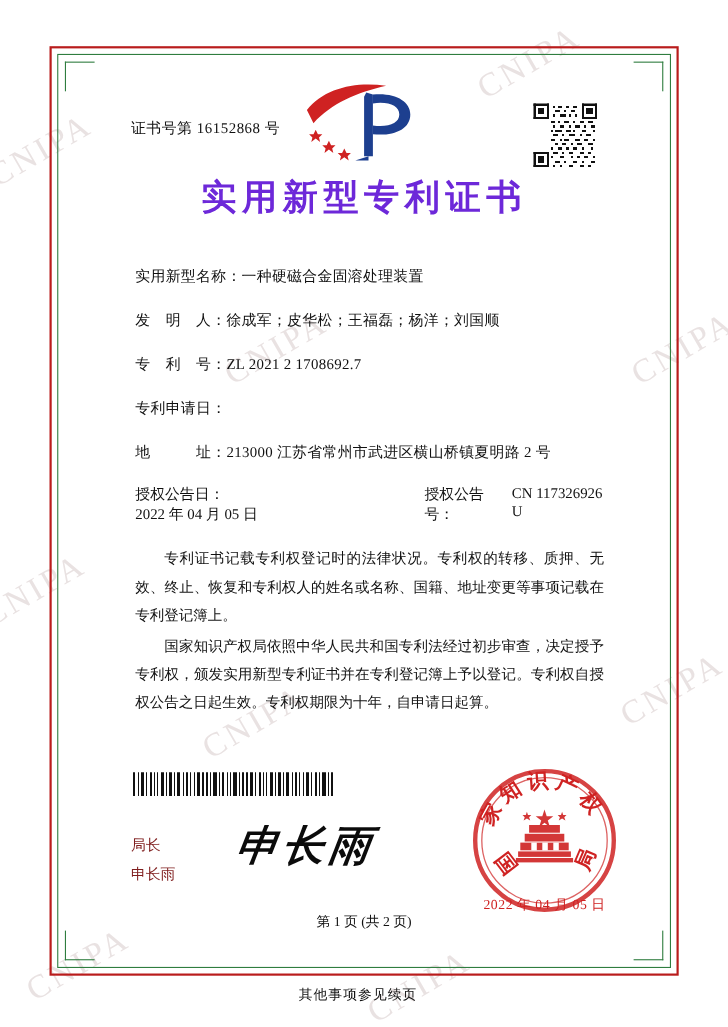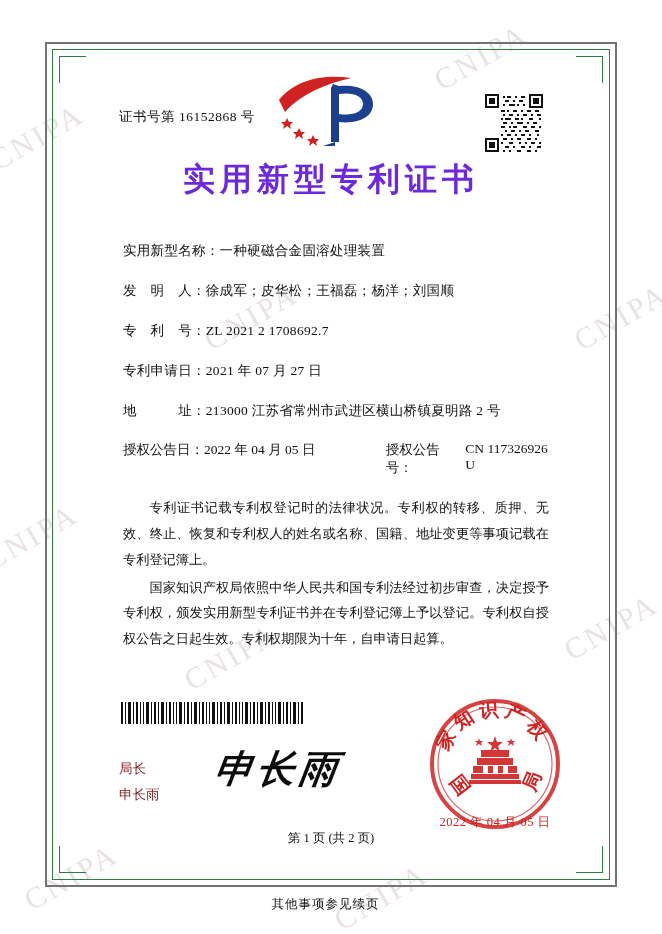--- a/index.html
+++ b/index.html
@@ -43,21 +43,21 @@
   .wm-8 { left: 20px;   top: 860px; }
   .wm-9 { left: 330px;  top: 880px; }
 
   
   .cert {
     position: absolute;
     left: 45px;
     top: 42px;
     width: 572px;
     height: 845px;
-    border: 2px solid #737373;
+    border: 2px solid #b91c1c;
     box-sizing: border-box;
     z-index: 1;
   }
   .cert-inner {
     position: absolute;
     inset: 5px;
     border: 1px solid #2f7d3f;
     box-sizing: border-box;
   }
   .corner {
@@ -141,21 +141,21 @@
     letter-spacing: 0.3px;
     flex: 1;
   }
   .field-split {
     display: flex;
     align-items: baseline;
     font-size: 13.5px;
     margin-bottom: 18px;
     color: #111;
   }
-  .field-split .left  { width: 268px; display:flex; }
+  .field-split .left  { width: 268px; display:flex;flex-direction:column; }
   .field-split .right { display:flex; }
 
   
   .paras {
     margin-top: 8px;
     padding-left: 38px;
     padding-right: 28px;
     font-size: 13.2px;
     line-height: 1.95;
     text-align: justify;
@@ -391,21 +391,20 @@
         <span class="value">徐成军；皮华松；王福磊；杨洋；刘国顺</span>
       </div>
 
       <div class="field">
         <span class="label">专　利　号：</span>
         <span class="value">ZL 2021 2 1708692.7</span>
       </div>
 
       <div class="field">
         <span class="label">专利申请日：</span>
-        <span class="value">2021 年 07 月 27 日</span>
       </div>
 
 
       <div class="field">
         <span class="label">地　　　址：</span>
         <span class="value">213000 江苏省常州市武进区横山桥镇夏明路 2 号</span>
       </div>
 
       <div class="field-split">
         <span class="left">

